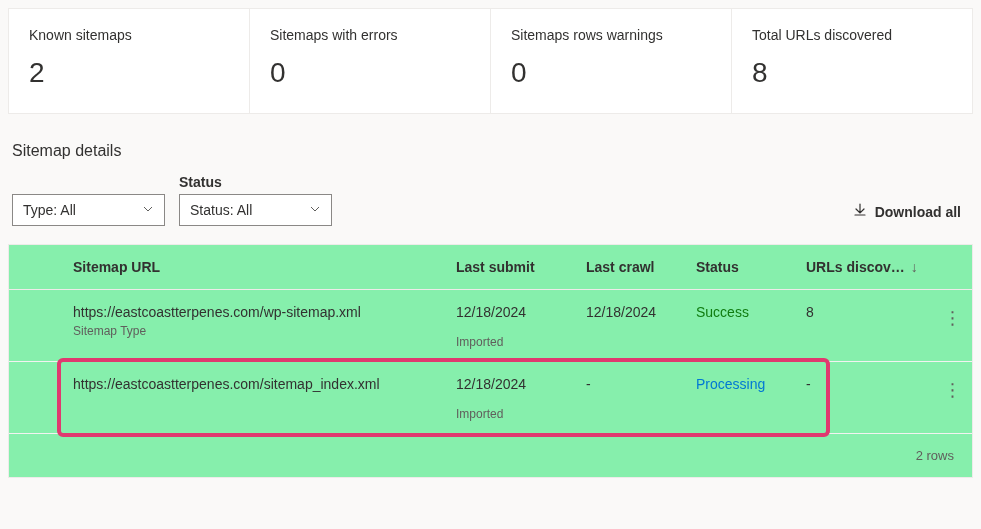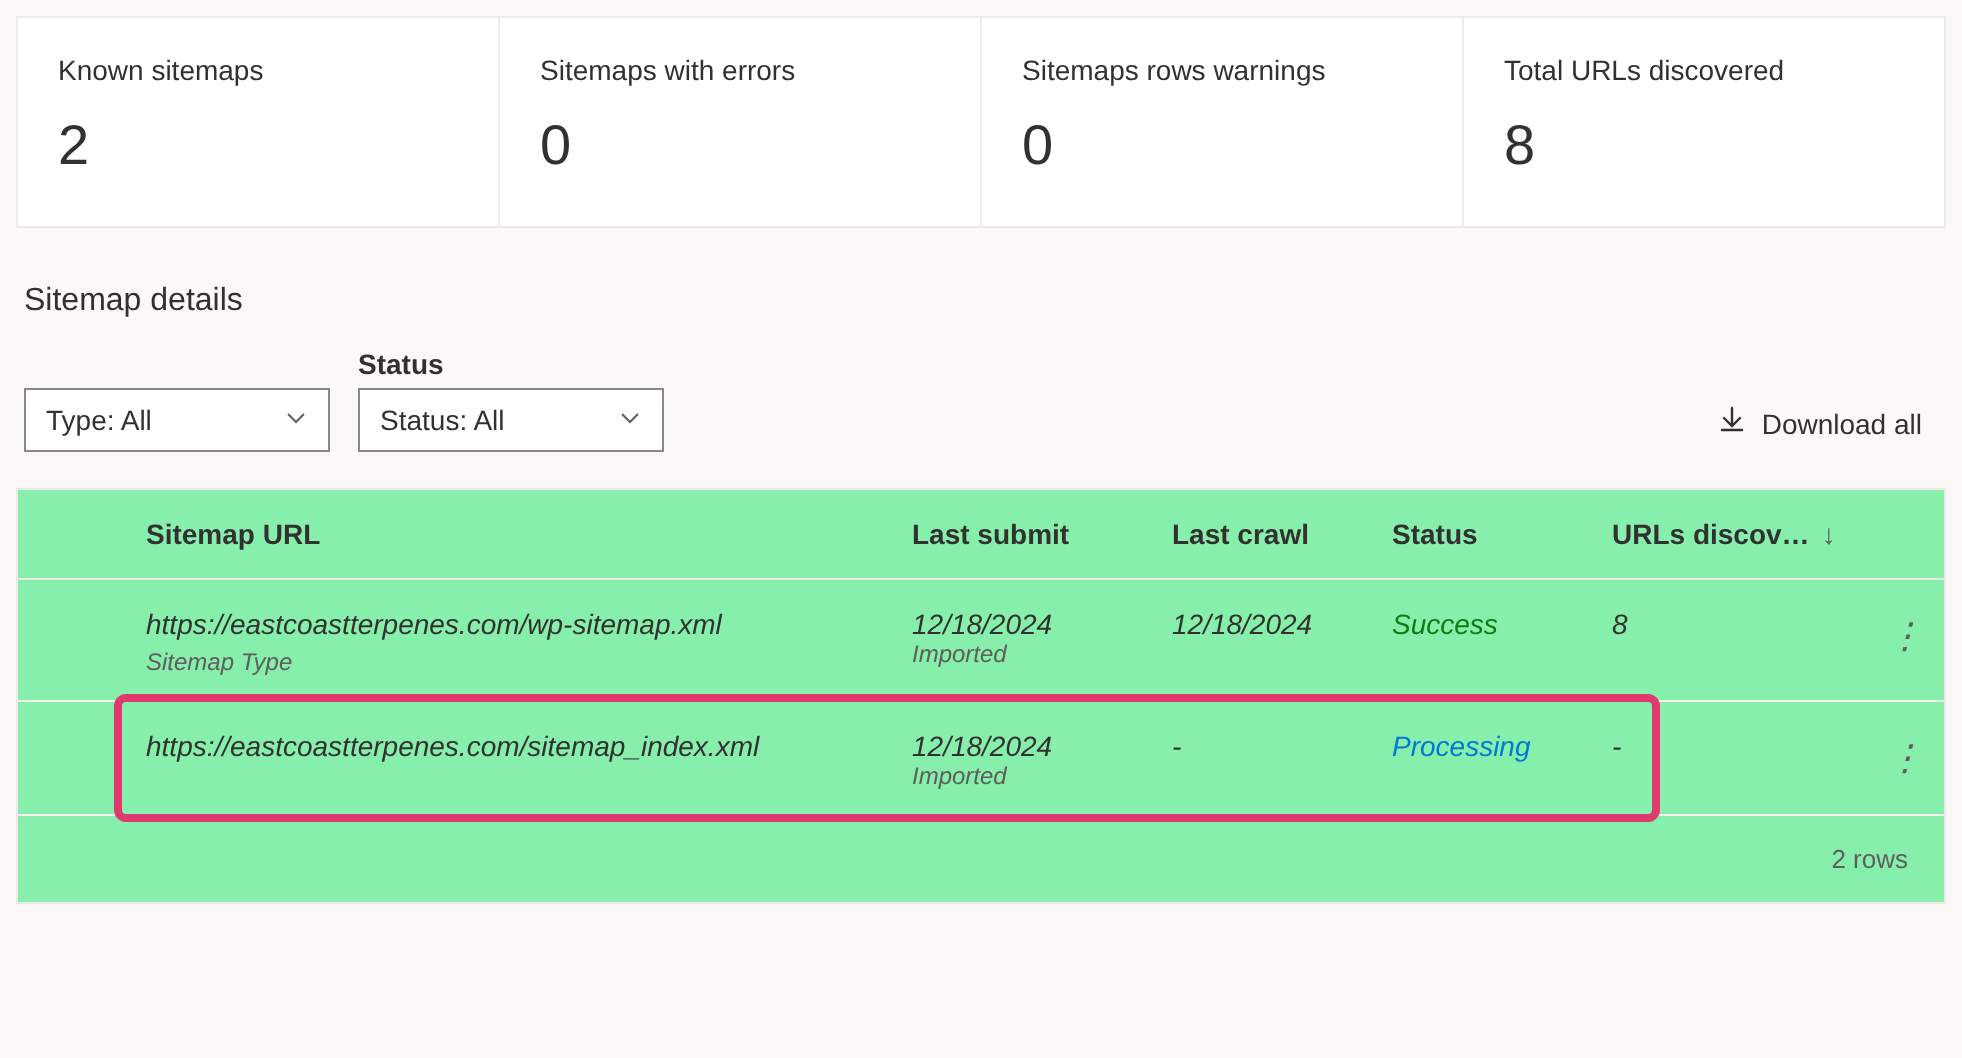--- a/index.html
+++ b/index.html
@@ -69,21 +69,21 @@
     cursor: pointer;
     font-size: 14px;
     color: #323130;
   }
   .chev { color: #605e5c; }
   .spacer { flex: 1; }
   .download-all {
     display: flex;
     align-items: center;
     gap: 8px;
-    font-weight: 400;
+    font-weight: 700;
     color: #323130;
     cursor: pointer;
     padding: 6px 8px;
     margin-right: 4px;
   }
   .table-wrap {
     background: #86efac;
     border: 1px solid #edebe9;
   }
   .thead, .trow {
@@ -99,26 +99,25 @@
     color: #323130;
     align-items: center;
   }
   .thead .th { padding: 0 4px; }
   .urls-col { display: flex; align-items: center; gap: 6px; }
   .arrow-down { font-size: 14px; color: #605e5c; }
   .trow {
     padding: 14px 0 12px 0;
     border-bottom: 1px solid #f3f2f1;
     position: relative;
-    font-style: italic;
   }
   .cell { padding: 0 4px; font-size: 14px; color: #323130; }
   .url-main { color: #323130; }
   .url-sub { font-size: 12px; color: #605e5c; margin-top: 4px; }
-  .sub-text { font-size: 12px; color: #605e5c; margin-top: 0; }
+  .sub-text { font-size: 12px; color: #605e5c; margin-top: 15px; }
   .status-success { color: #107c10; }
   .status-processing { color: #0078d4; }
   .more-btn {
     display: flex;
     align-items: center;
     justify-content: center;
     height: 28px;
     cursor: pointer;
     color: #605e5c;
     font-size: 18px;

